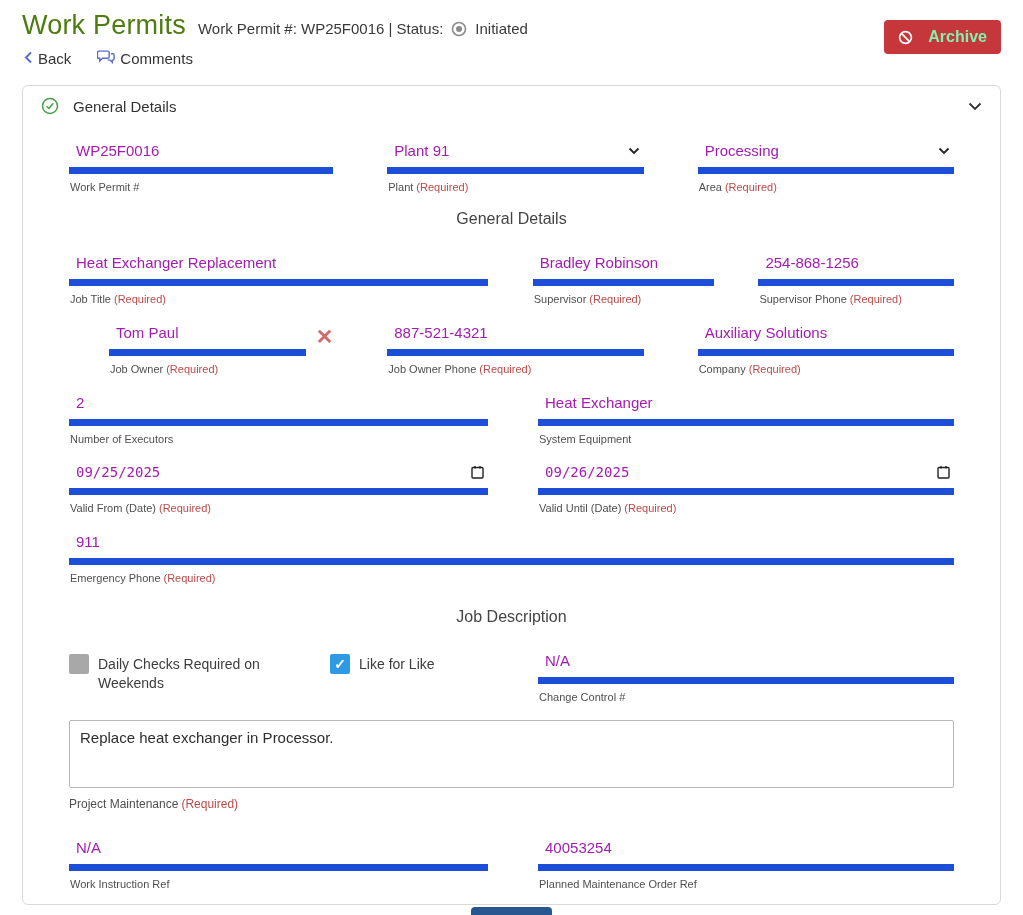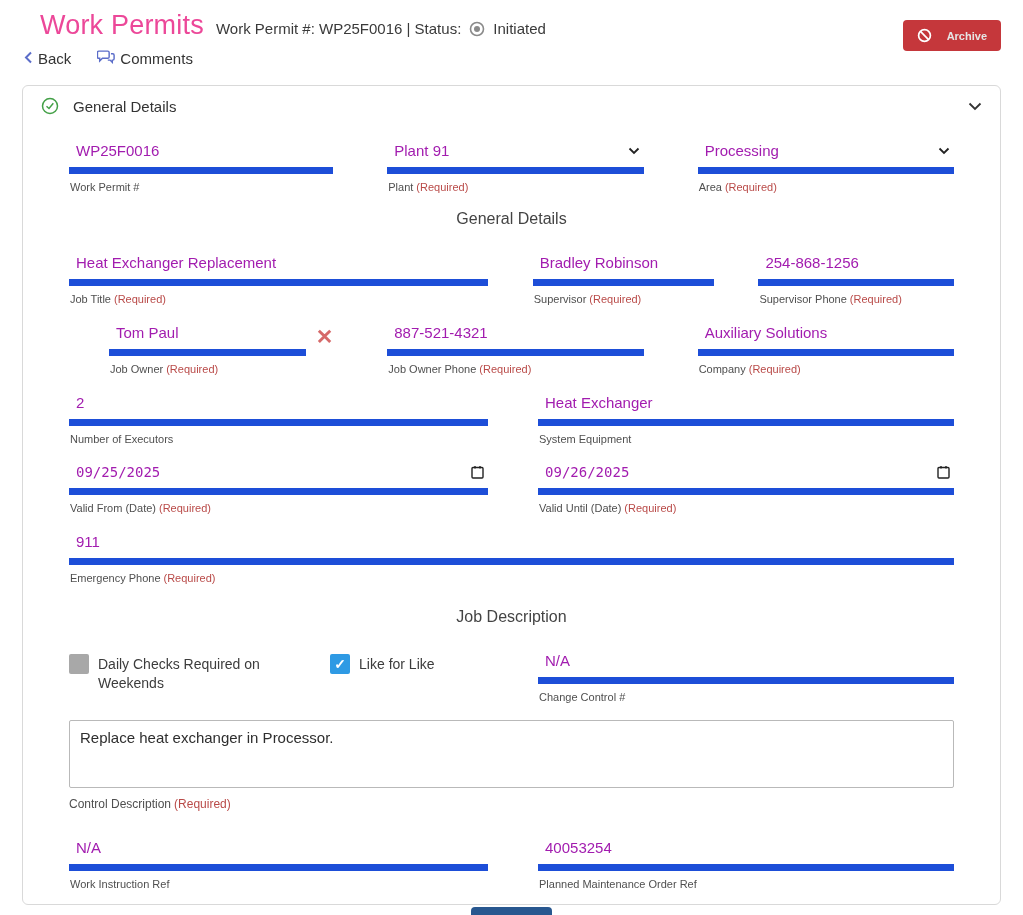--- a/index.html
+++ b/index.html
@@ -1,28 +1,28 @@
 <!DOCTYPE html>
 <html><head>
 <meta charset="utf-8">
 <style>
   * { margin:0; padding:0; box-sizing:border-box; }
   html,body { width:1023px; height:915px; background:#ffffff; font-family:"Liberation Sans", sans-serif; color:#333; overflow:hidden; }
 
   
   .top { position:relative; padding:10px 22px 0 22px; }
   .title-row { display:flex; align-items:baseline; gap:12px; }
-  .page-title { font-size:27px; font-weight:500; color:#ec4899; letter-spacing:.2px;margin-left:18px; }
+  .page-title { font-size:27px; font-weight:500; color:#4d7c0f; letter-spacing:.2px; }
   .subtitle { font-size:15px; font-weight:500; color:#3a3a3a; display:flex; align-items:center; gap:8px; }
   .radio-icon { width:16px; height:16px; display:inline-block; }
   .links-row { display:flex; align-items:center; gap:26px; margin:8px 0 0 2px; }
   .link { display:flex; align-items:flex-end; gap:5px; font-size:15px; color:#333; cursor:pointer; }
   .link .glyph { color:#5b6dc9; }
-  .archive-btn { position:absolute; right:22px; top:20px; background:#c5373b; color:#e5e5e5;
-    border:none; border-radius:4px; padding:8px 14px; font-size:11px; font-weight:bold;
+  .archive-btn { position:absolute; right:22px; top:20px; background:#c5373b; color:#86efac;
+    border:none; border-radius:4px; padding:8px 14px; font-size:16px; font-weight:bold;
     display:flex; align-items:center; gap:15px; cursor:pointer; font-family:inherit; }
 
   
   .panel { margin:18px 22px 0 22px; border:1px solid #d9d9d9; border-radius:6px; background:#fff; height:820px; }
   .panel-header { display:flex; align-items:center; gap:14px; padding:11px 18px; cursor:pointer; }
   .panel-header-title { font-size:15px; color:#333; }
   .panel-chevron { margin-left:auto; cursor:pointer; display:flex; }
   .panel-body { padding:14px 46px 0 46px; }
 
   
@@ -272,21 +272,21 @@
       <div class="field">
         <div class="value">
             <span>N/A</span>
           </div>
         <div class="label"><span>Change Control #</span></div>
       </div>
     </div>
 
     <div class="ta-wrap">
       <textarea class="desc" style="">Replace heat exchanger in Processor.</textarea>
-      <div class="ta-label"><span>Control Description</span><span class="req">(Required)</span></div>
+      <div class="ta-label"><span>Project Maintenance</span><span class="req">(Required)</span></div>
     </div>
 
     <div class="row row-half">
       <div class="field">
         <div class="value">
             <span>N/A</span>
           </div>
         <div class="label"><span>Work Instruction Ref</span></div>
       </div>
       <div class="field">

